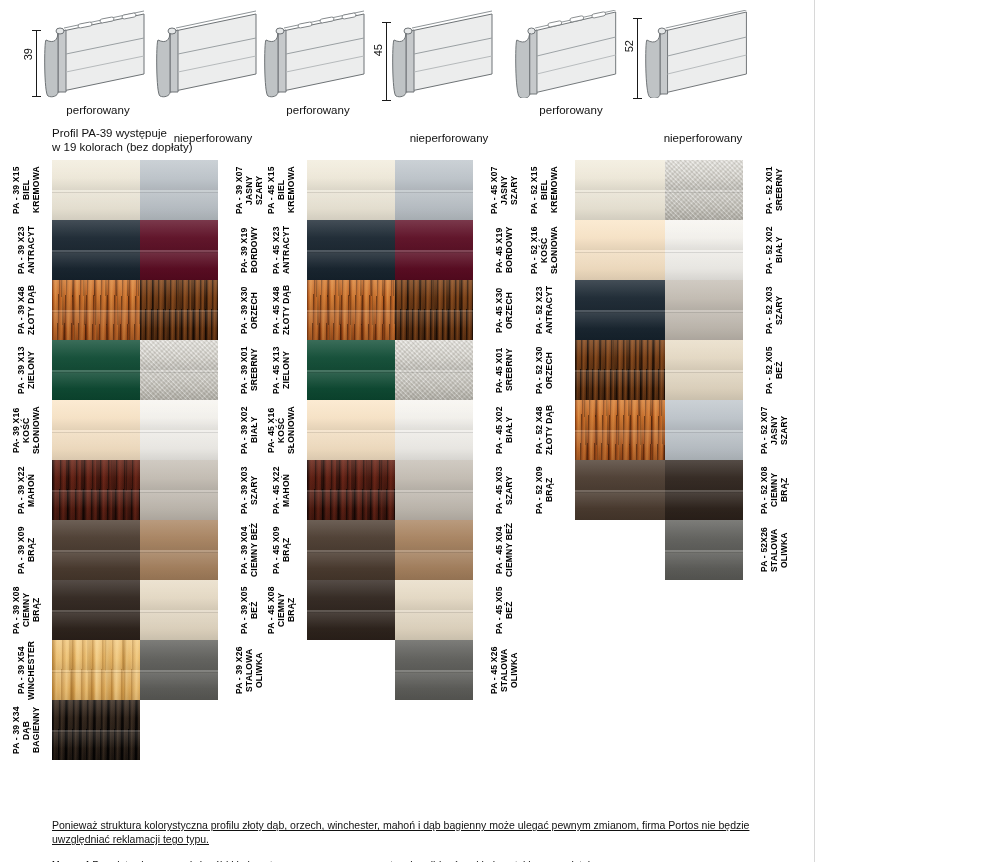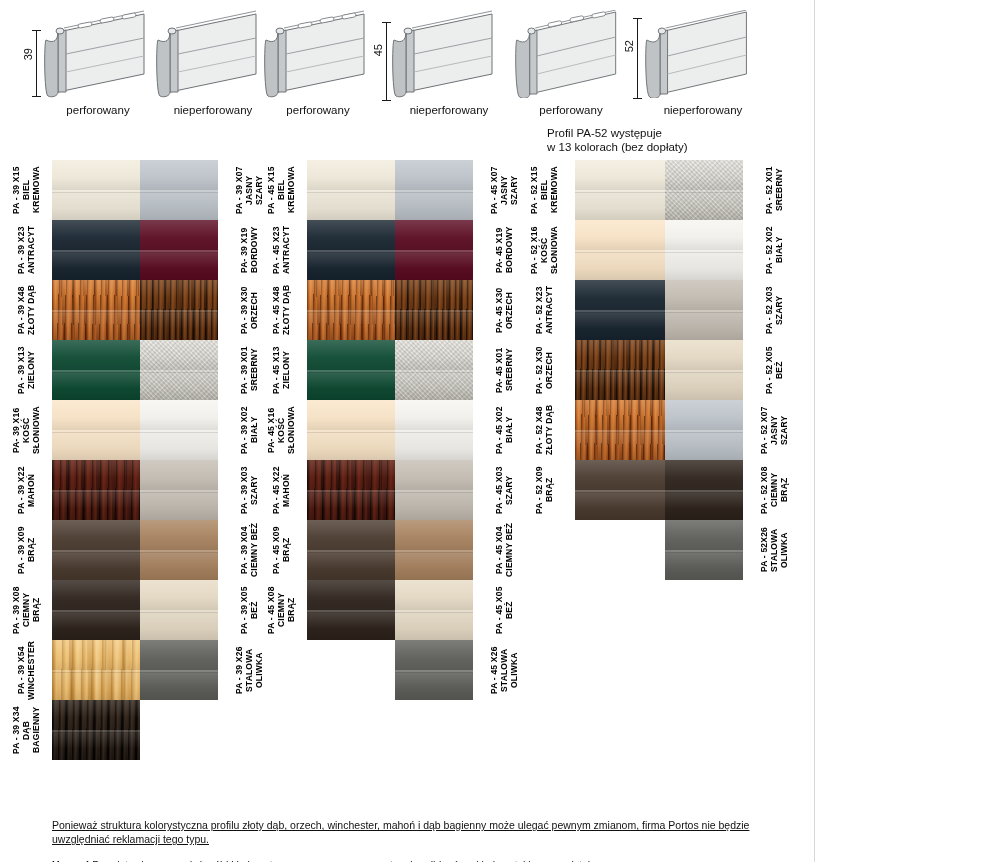--- a/index.html
+++ b/index.html
@@ -40,21 +40,21 @@
     letter-spacing:0px;
   }
   .dimline{position:absolute;width:1px;background:#1a1a1a;}
   .dimtick{position:absolute;height:1px;background:#1a1a1a;}
 
   .cap{
     position:absolute; font-size:11.5px; color:#111; text-align:center;
     top:104px; white-space:nowrap;
   }
   .cap.l{left:22px;width:116px;}
-  .cap.r{left:132px;width:126px;}
+  .cap.r{left:132px;width:126px;margin-top:28px;}
 
   .profile-note{
     position:absolute;top:126px;left:34px;font-size:11.5px;line-height:14px;color:#111;
     white-space:pre-line;
   }
   .pg2 .profile-note{left:16px;}
   .pg3 .profile-note{left:42px;}
 
   
   .board{position:absolute;left:0;top:160px;width:815px;height:648px;}
@@ -148,20 +148,22 @@
             <path d="M2,30 C10,34 14,30 14,22 L14,82 C14,86 8,88 4,86 C0,84 0,32 2,30 Z" fill="#bfc3c5" stroke="#6e7376" stroke-width="1"></path>
             <line x1="22" y1="44" x2="100" y2="28" stroke="#9aa0a3" stroke-width="1"></line>
             <line x1="22" y1="62" x2="100" y2="46" stroke="#b6babc" stroke-width="1"></line>
             <line x1="20" y1="18" x2="100" y2="1" stroke="#8e9497" stroke-width="1"></line>
             <ellipse cx="16" cy="21" rx="4" ry="3" fill="#e6e8e9" stroke="#6e7376" stroke-width="1"></ellipse>
           </svg>
         </div>
       </div>
       <div class="cap l">perforowany</div>
       <div class="cap r">nieperforowany</div>
+      <div class="profile-note">Profil PA-39 występuje
+w 19 kolorach (bez dopłaty)</div>
     </div>
 
     <div class="profile-group pg2">
       <div class="dimline" style="left:128px;top:22px;height:78px;"></div>
       <div class="dimtick" style="left:124px;top:22px;width:9px;"></div>
       <div class="dimtick" style="left:124px;top:100px;width:9px;"></div>
       <div class="dim" style="left:114px;top:44px;">45</div>
       <div class="slat-wrap">
         <div class="slat left" style="left:6px;">
           <svg viewBox="0 0 108 88" preserveAspectRatio="none">
@@ -220,22 +222,20 @@
             <path d="M2,30 C11,35 16,30 16,22 L16,84 C16,88 9,90 5,87 C0,84 0,32 2,30 Z" fill="#bfc3c5" stroke="#6e7376" stroke-width="1"></path>
             <line x1="24" y1="46" x2="108" y2="27" stroke="#9aa0a3" stroke-width="1"></line>
             <line x1="24" y1="64" x2="108" y2="45" stroke="#b6babc" stroke-width="1"></line>
             <line x1="22" y1="18" x2="108" y2="0" stroke="#8e9497" stroke-width="1"></line>
             <ellipse cx="18" cy="21" rx="4" ry="3" fill="#e6e8e9" stroke="#6e7376" stroke-width="1"></ellipse>
           </svg>
         </div>
       </div>
       <div class="cap l" style="left:6px;width:120px;">perforowany</div>
       <div class="cap r" style="left:136px;width:124px;">nieperforowany</div>
-      <div class="profile-note">Profil PA-52 występuje
-w 13 kolorach (bez dopłaty)</div>
     </div>
   </div>
 
   <div class="board">
     <div class="group g1">
       <div class="col left-col">
           <div class="labrow">
             <div class="swatch" style="background-color:#f2ecdc;background-image:linear-gradient(180deg, rgba(255,255,255,.07), rgba(0,0,0,.08));">
               <div class="gloss"></div>
               <div class="gloss2"></div>

